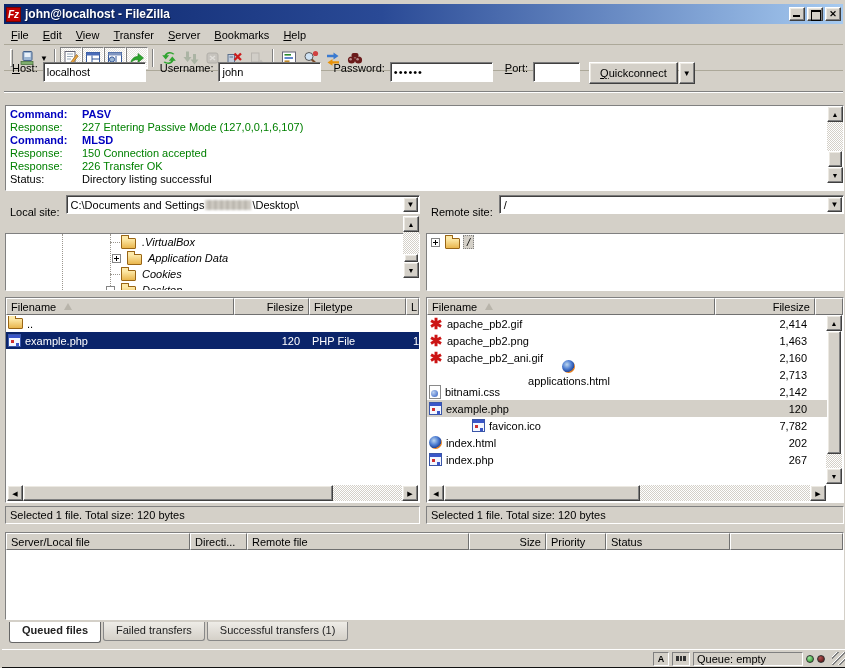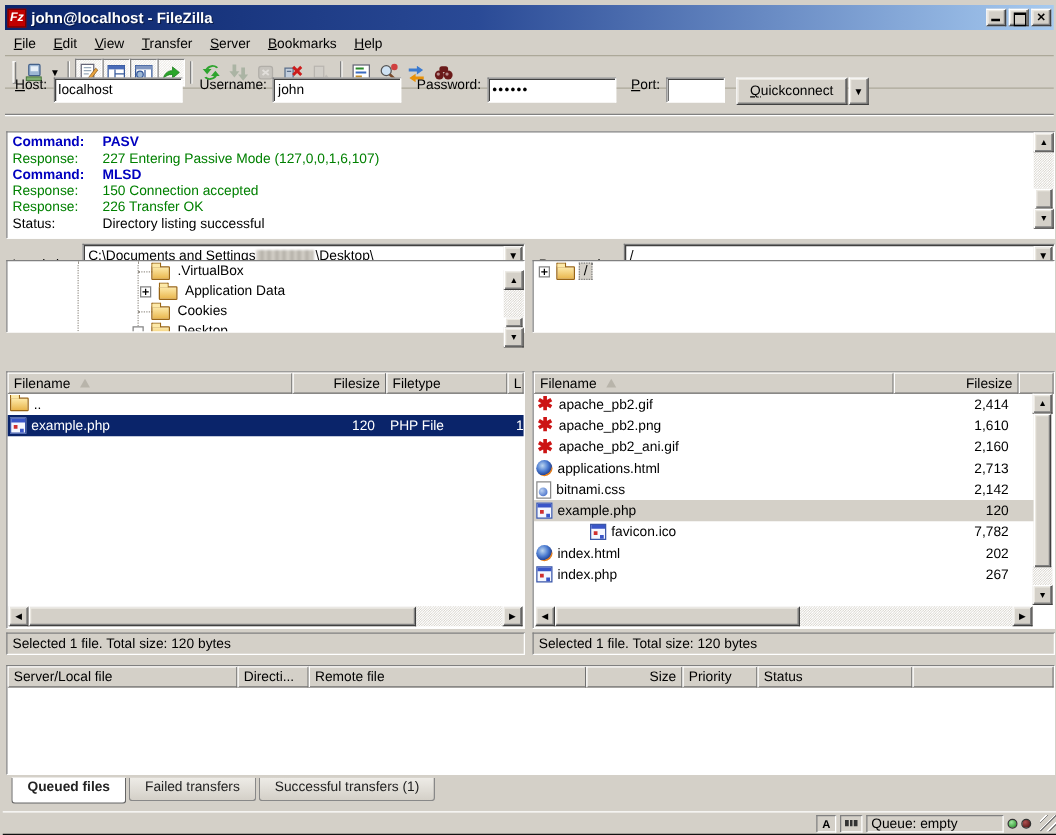--- a/index.html
+++ b/index.html
@@ -56,21 +56,21 @@
   .sb-thumb{width:14px;margin-left:1px;}
   .hsb{height:16px;display:flex;align-items:center;}
   .hsb .sb-btn{flex:none;}
   
   .siterow{height:19px;display:flex;align-items:center;top:193px;}
   .sitelabel{padding:0 6px 0 5px;white-space:nowrap;margin-top:14px;}
   .combo{flex:1;height:19px;background:#fff;border:1px solid;border-color:#7a7a7a #fff #fff #7a7a7a;box-shadow:inset 1px 1px 0 #404040;display:flex;align-items:center;padding-left:4px;position:relative;}
   .combo-btn{position:absolute;right:1px;top:1px;width:15px;height:15px;display:flex;align-items:center;justify-content:center;font-size:8px;}
   .blurblock{display:inline-block;width:46px;height:10px;margin:0 1px;background:repeating-linear-gradient(90deg,#d0ccc4 0 3px,#b9b5ad 3px 6px);filter:blur(1px);vertical-align:middle;}
   
-  .tree{top:206px;height:58px;background:#fff;border:1px solid;border-color:#808080 #fff #fff #808080;overflow:hidden;}
+  .tree{top:231px;height:58px;background:#fff;border:1px solid;border-color:#808080 #fff #fff #808080;overflow:hidden;font-style:italic;}
   .titem{height:16px;display:flex;align-items:center;position:relative;white-space:nowrap;}
   .guide{position:absolute;top:0;bottom:0;border-left:1px dotted #9a968e;}
   .hguide{position:absolute;height:0;border-top:1px dotted #9a968e;}
   .expander{width:9px;height:9px;background:#fff;border:1px solid #848484;position:relative;flex:none;z-index:2;}
   .expander::before{content:"";position:absolute;left:1px;top:3px;width:5px;height:1px;background:#000;}
   .expander.plus::after{content:"";position:absolute;left:3px;top:1px;width:1px;height:5px;background:#000;}
   .expander.none{visibility:hidden;}
   .tlabel{padding:0 3px;margin-left:3px;}
   .tlabel.sel{background:#d4d0c8;border:1px dotted #808080;}
   
@@ -402,31 +402,31 @@
             <span class="ic ic-img fic"></span>
             <span>apache_pb2.gif</span>
           </span>
           <span class="cell num" style="width:96px;">2,414</span>
         </div>
       <div class="lrow">
           <span class="cell cname" style="width:288px;">
             <span class="ic ic-img fic"></span>
             <span>apache_pb2.png</span>
           </span>
-          <span class="cell num" style="width:96px;">1,610</span>
+          <span class="cell num" style="width:96px;">1,463</span>
         </div>
       <div class="lrow">
           <span class="cell cname" style="width:288px;">
             <span class="ic ic-img fic"></span>
             <span>apache_pb2_ani.gif</span>
           </span>
           <span class="cell num" style="width:96px;">2,160</span>
         </div>
       <div class="lrow">
-          <span class="cell cname" style="width:288px;">
+          <span class="cell cname" style="width:288px;flex-direction:column;">
             <span class="ic ic-ff fic"></span>
             <span>applications.html</span>
           </span>
           <span class="cell num" style="width:96px;">2,713</span>
         </div>
       <div class="lrow">
           <span class="cell cname" style="width:288px;">
             <span class="ic ic-css fic"></span>
             <span>bitnami.css</span>
           </span>

